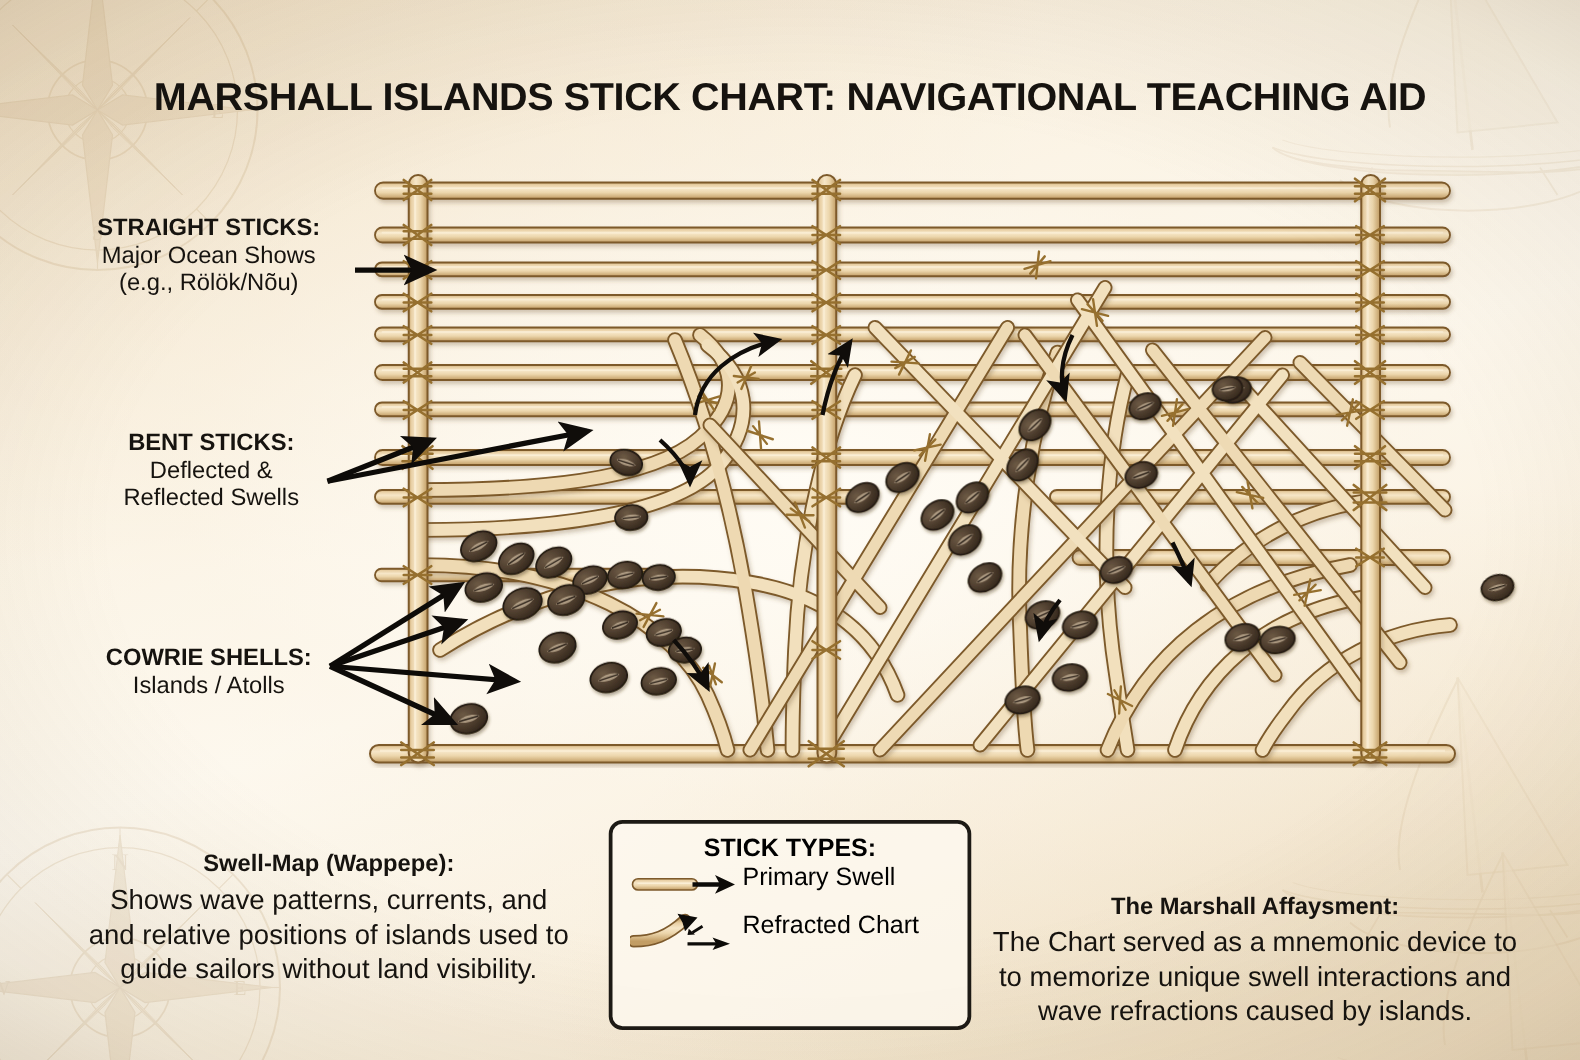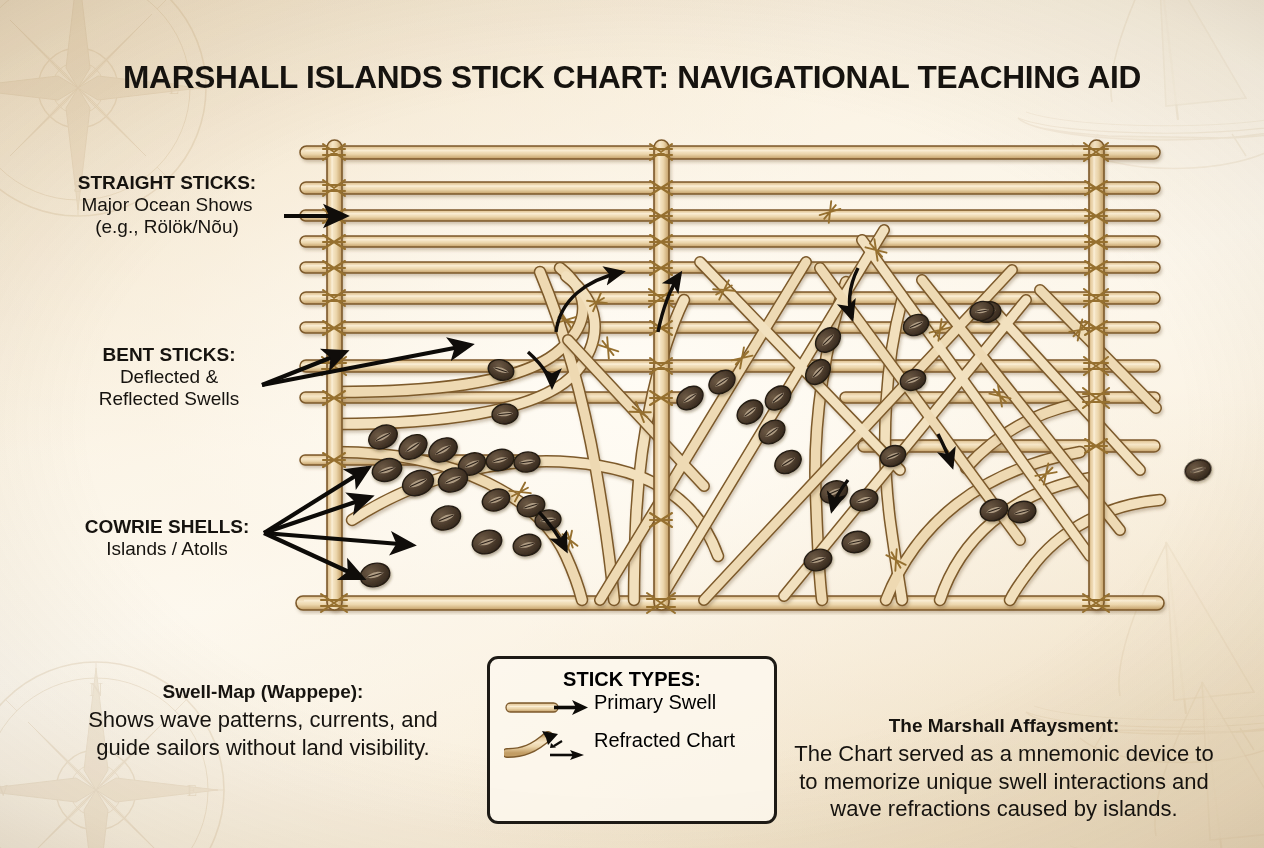--- a/index.html
+++ b/index.html
@@ -675,20 +675,21 @@
   </div>
 
   <div id="ann-cowrie" class="annot txt">
     <div class="hd">COWRIE SHELLS:</div>
     <div class="ln">Islands / Atolls</div>
   </div>
 
   <div id="cap-left" class="caption txt">
     <div class="hd">Swell-Map (Wappepe):</div>
     <div class="ln">Shows wave patterns, currents, and</div>
+    <div class="ln">and relative positions of islands used to</div>
     <div class="ln">guide sailors without land visibility.</div>
   </div>
 
   <div id="cap-right" class="caption txt">
     <div class="hd">The Marshall Affaysment:</div>
     <div class="ln">The Chart served as a mnemonic device to</div>
     <div class="ln">to memorize unique swell interactions and</div>
     <div class="ln">wave refractions caused by islands.</div>
   </div>
 

